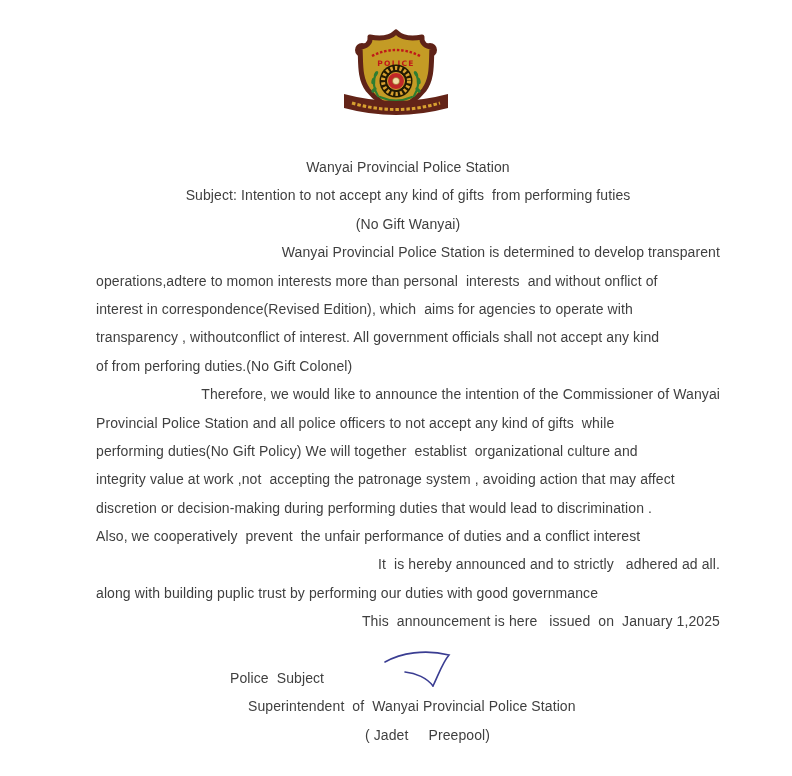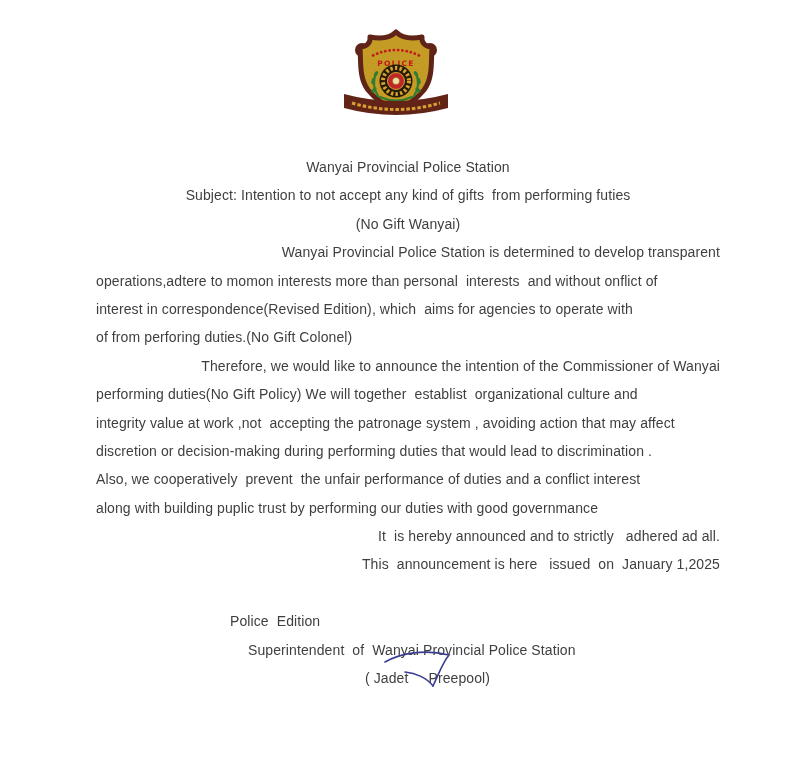--- a/index.html
+++ b/index.html
@@ -75,32 +75,34 @@
   <div class="doc">
     <div class="centered">
         <div class="doc-line">Wanyai Provincial Police Station</div>
         <div class="doc-line">Subject: Intention to not accept any kind of gifts  from performing futies</div>
         <div class="doc-line">(No Gift Wanyai)</div>
       </div>
     <div>
         <div class="doc-line indent">Wanyai Provincial Police Station is determined to develop transparent</div>
         <div class="doc-line">operations,adtere to momon interests more than personal  interests  and without onflict of</div>
         <div class="doc-line">interest in correspondence(Revised Edition), which  aims for agencies to operate with</div>
+        <div class="doc-line">transparency , withoutconflict of interest. All government officials shall not accept any kind</div>
         <div class="doc-line">of from perforing duties.(No Gift Colonel)</div>
         <div class="doc-line indent">Therefore, we would like to announce the intention of the Commissioner of Wanyai</div>
+        <div class="doc-line">Provincial Police Station and all police officers to not accept any kind of gifts  while</div>
         <div class="doc-line">performing duties(No Gift Policy) We will together  establist  organizational culture and</div>
         <div class="doc-line">integrity value at work ,not  accepting the patronage system , avoiding action that may affect</div>
         <div class="doc-line">discretion or decision-making during performing duties that would lead to discrimination .</div>
         <div class="doc-line">Also, we cooperatively  prevent  the unfair performance of duties and a conflict interest</div>
+        <div class="doc-line indent">It  is hereby announced and to strictly   adhered ad all.</div>
         <div class="doc-line">along with building puplic trust by performing our duties with good governmance</div>
-        <div class="doc-line indent">It  is hereby announced and to strictly   adhered ad all.</div>
         <div class="doc-line indent">This  announcement is here   issued  on  January 1,2025</div>
       </div>
     <div class="doc-line"></div>
-    <div class="doc-line rank">Police  Edition</div>
+    <div class="doc-line rank">Police  Subject</div>
     <div class="doc-line title">Superintendent  of  Wanyai Provincial Police Station</div>
     <div class="doc-line name">( Jadet     Preepool)</div>
   </div>
 
   <svg class="sig" viewBox="0 0 76 46" aria-hidden="true">
     <path class="ink" d="M2,16 C18,7 42,3 66,9 C60,16 57,25 50,40"></path>
     <path class="ink" d="M22,26 C33,27 44,32 50,40"></path>
   </svg>
 
 </div>

